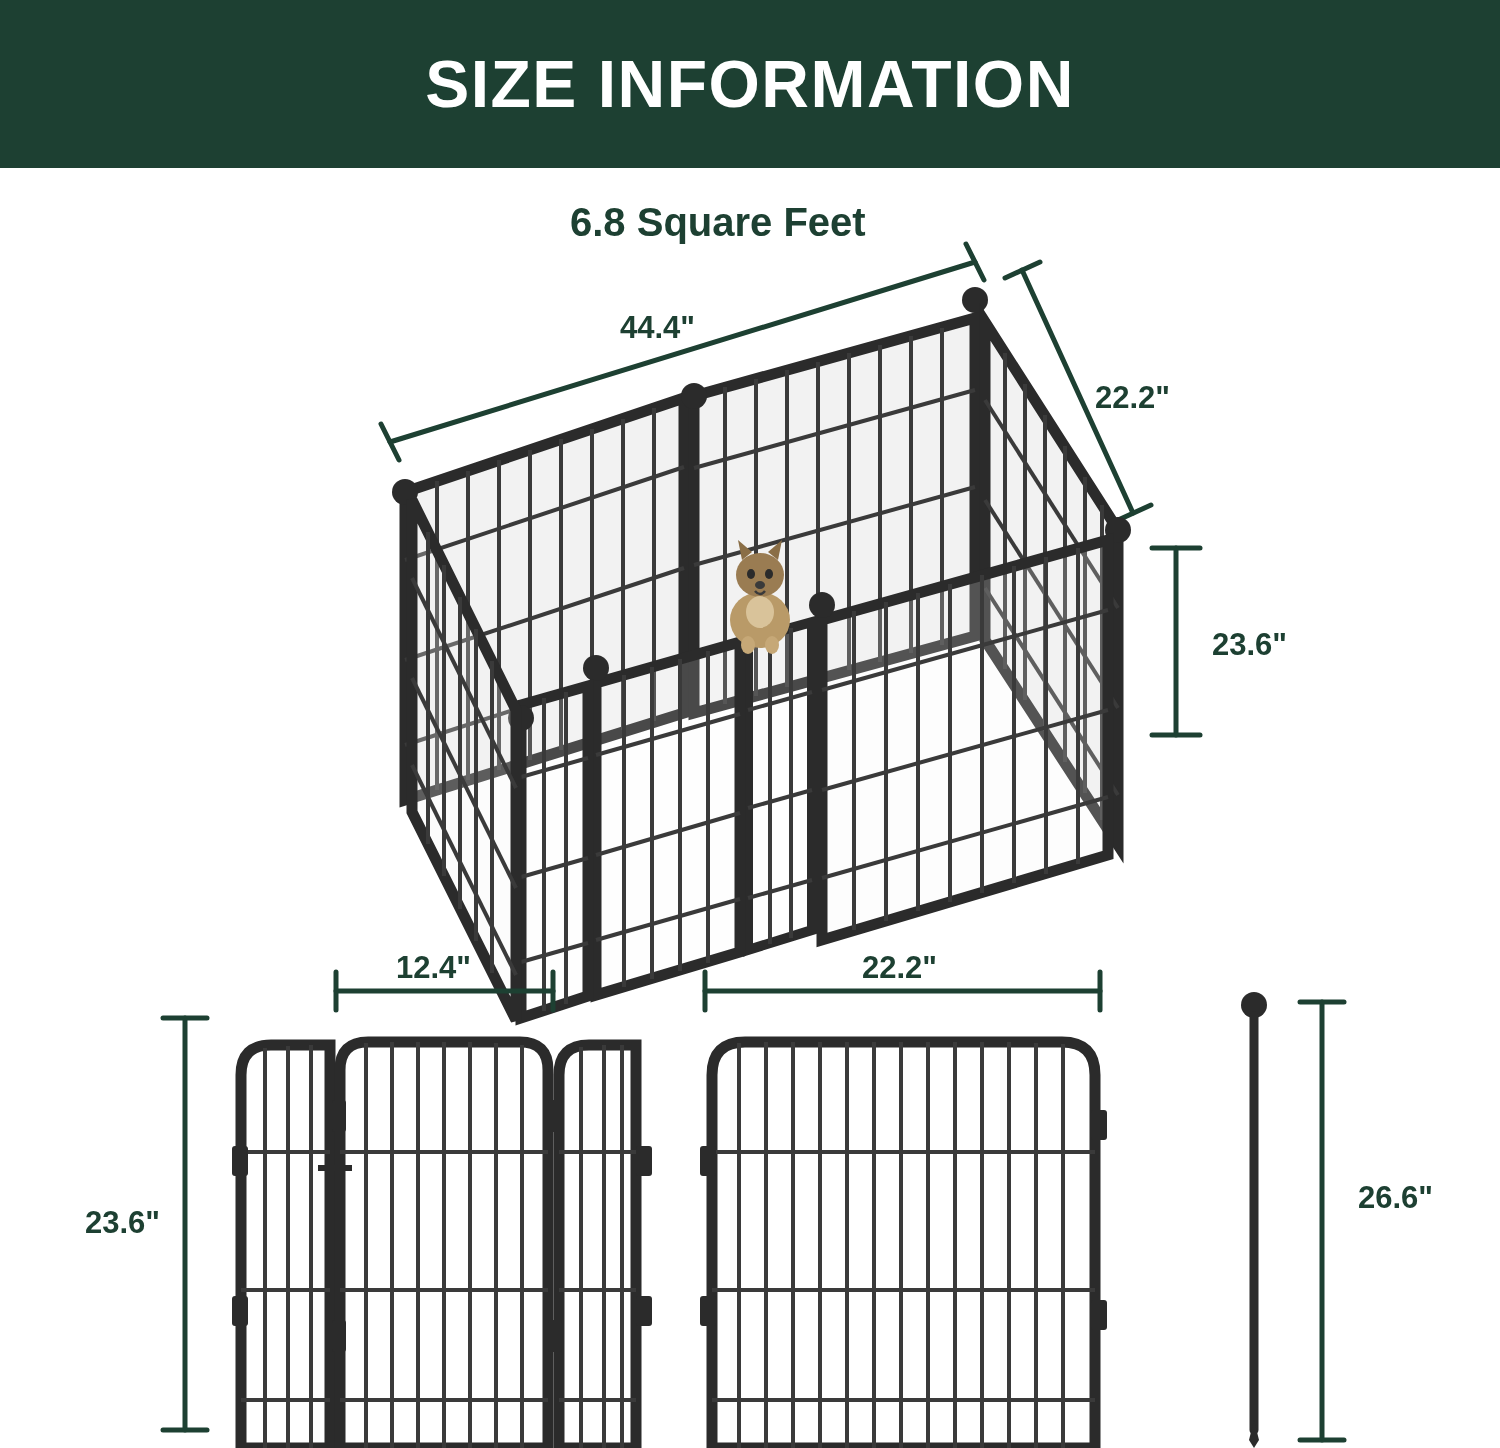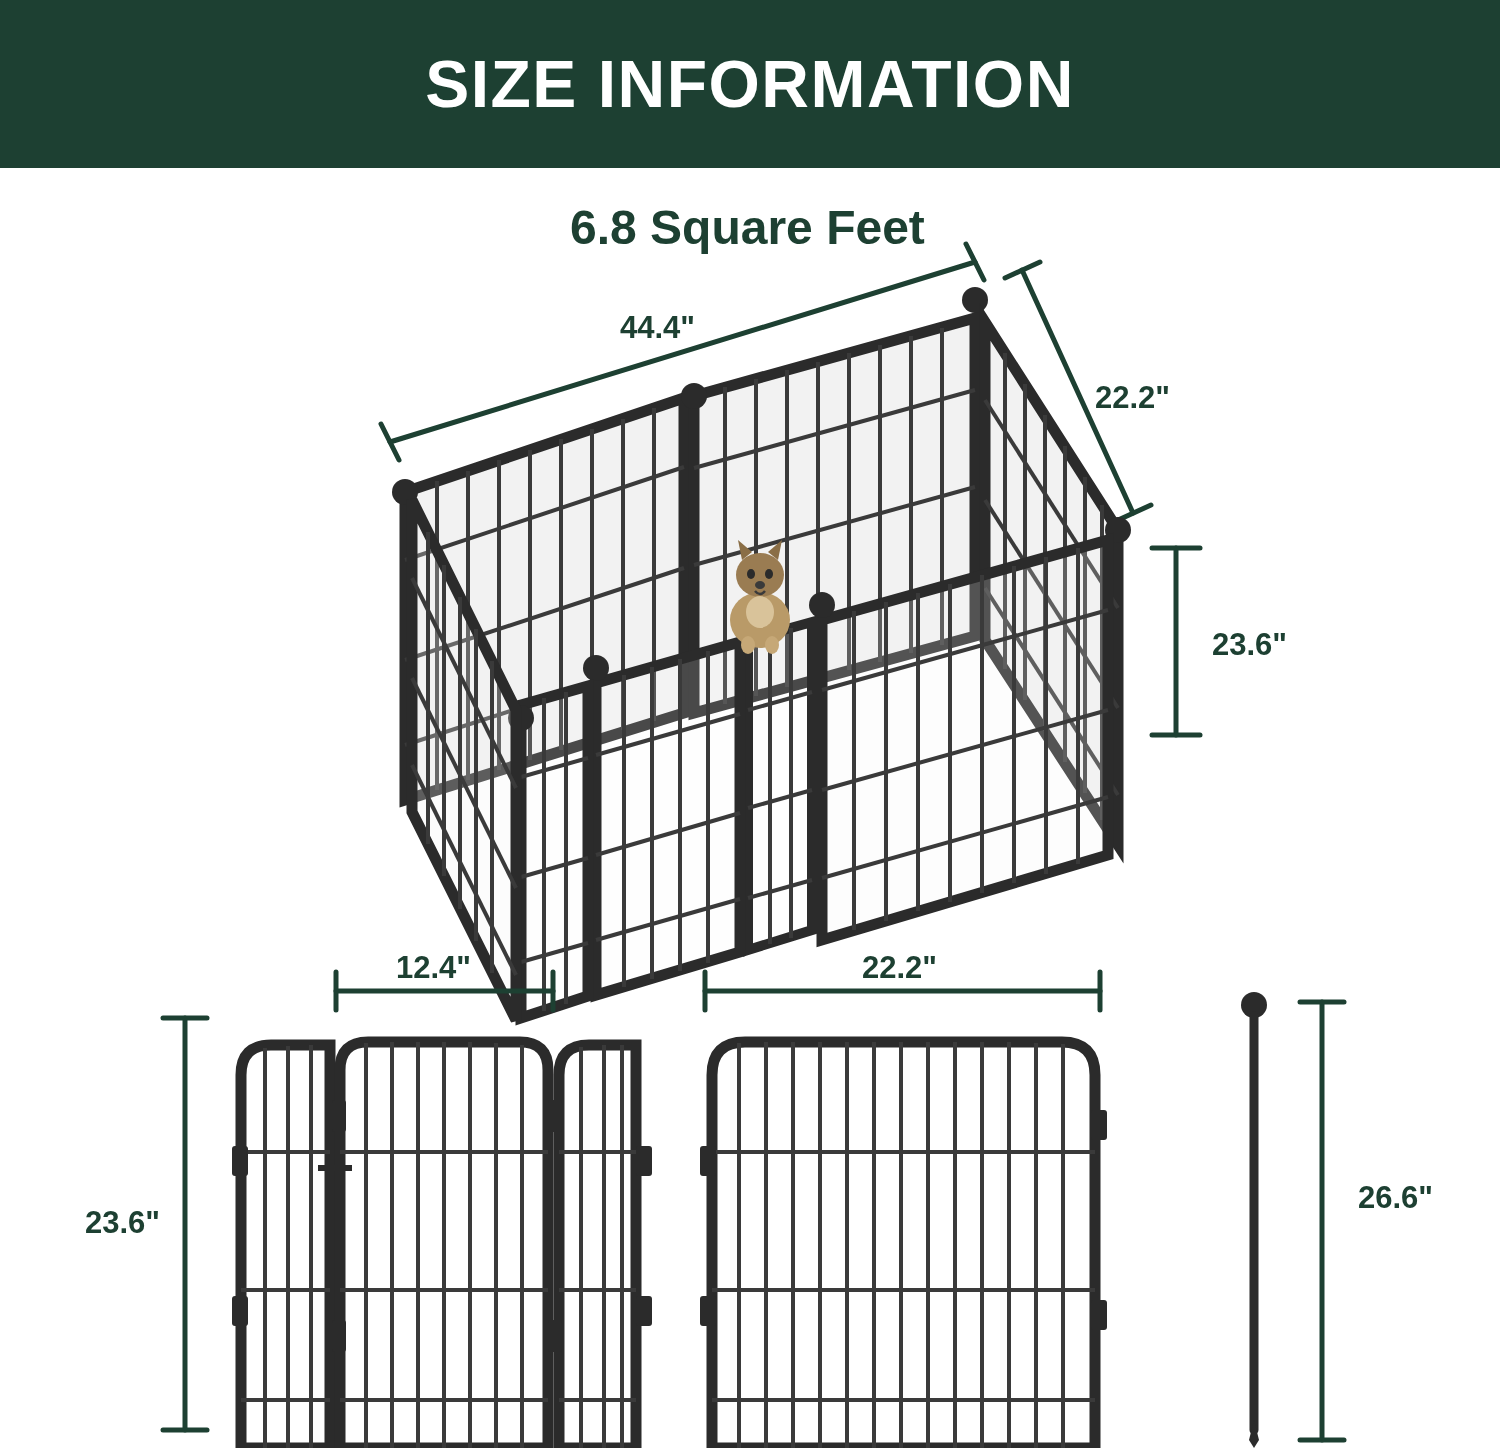--- a/index.html
+++ b/index.html
@@ -40,21 +40,21 @@
   .dim-label {
     position: absolute;
     color: #1d4032;
     font-size: 31px;
     font-weight: bold;
     white-space: nowrap;
   }
   .area-label {
     position: absolute;
     color: #1d4032;
-    font-size: 48px;
+    font-size: 40px;
     font-weight: bold;
     white-space: nowrap;
   }
 
   
   svg.layer {
     position: absolute;
     left: 0;
     top: 0;
     width: 1500px;

